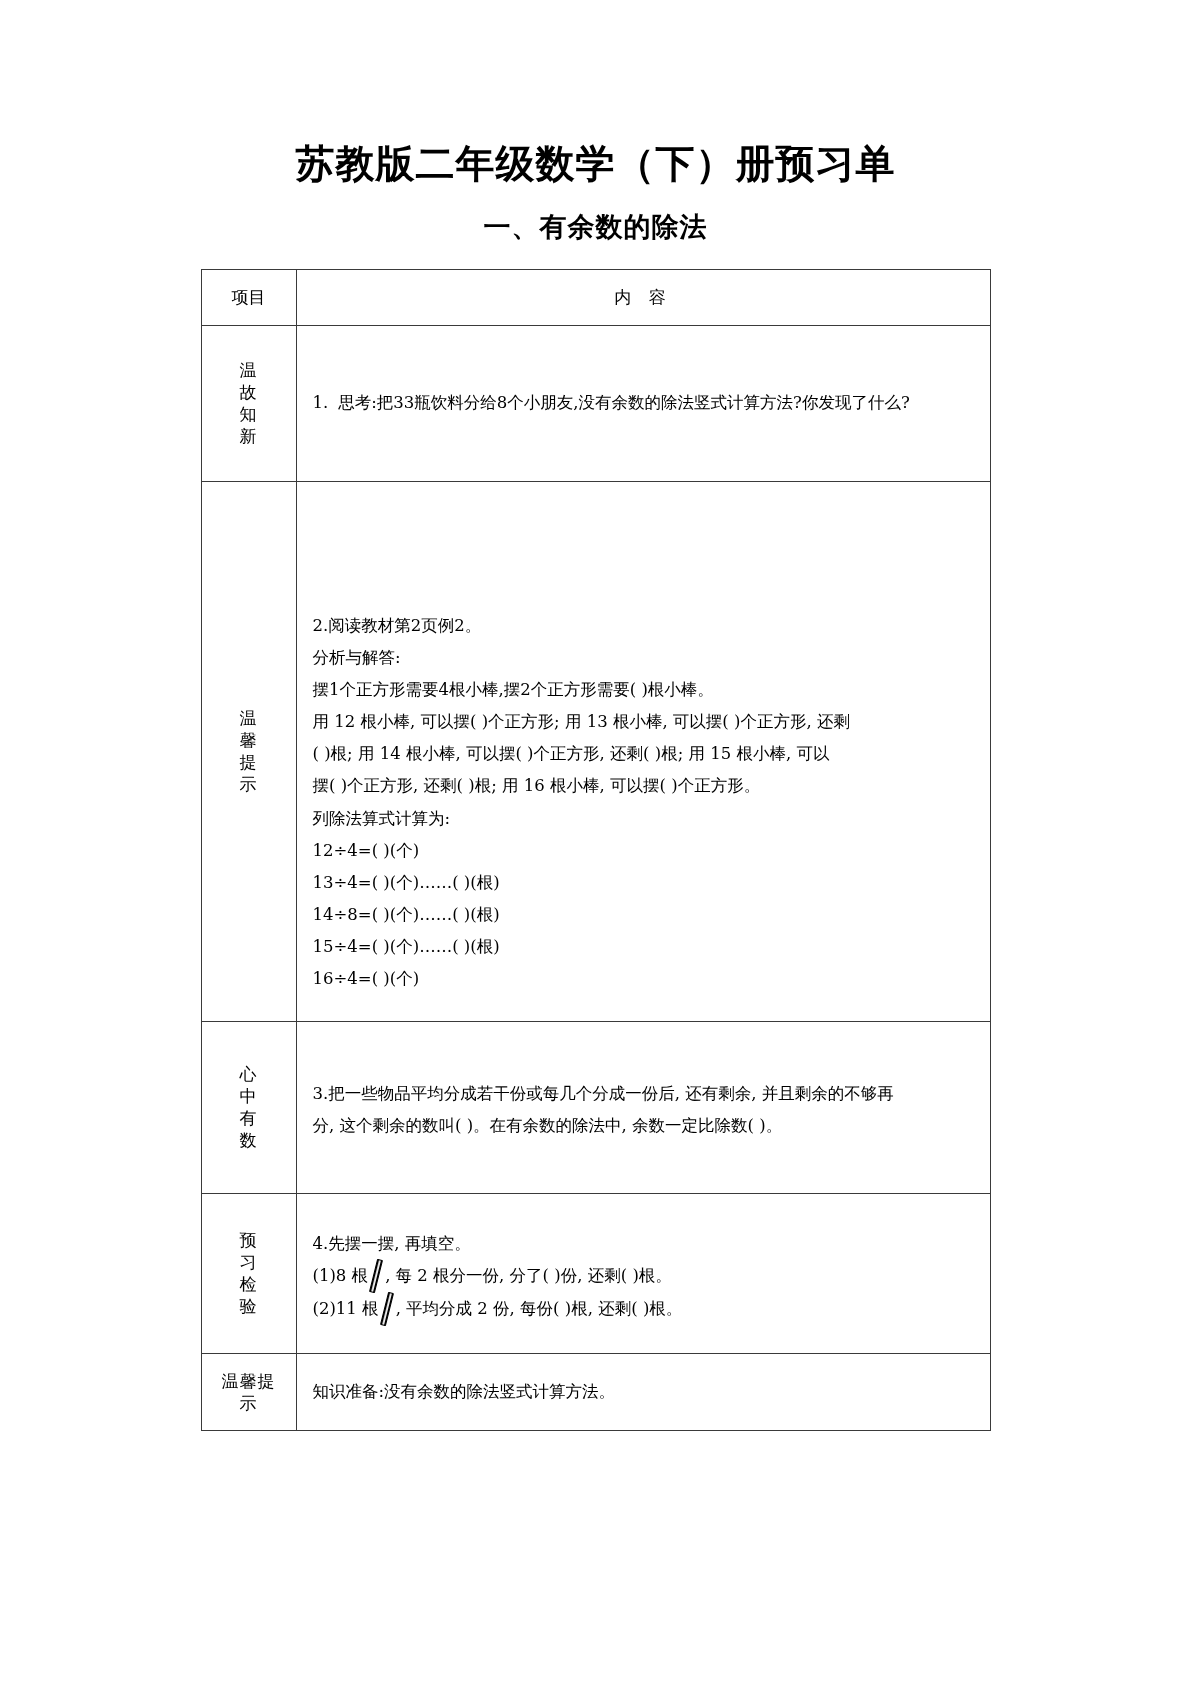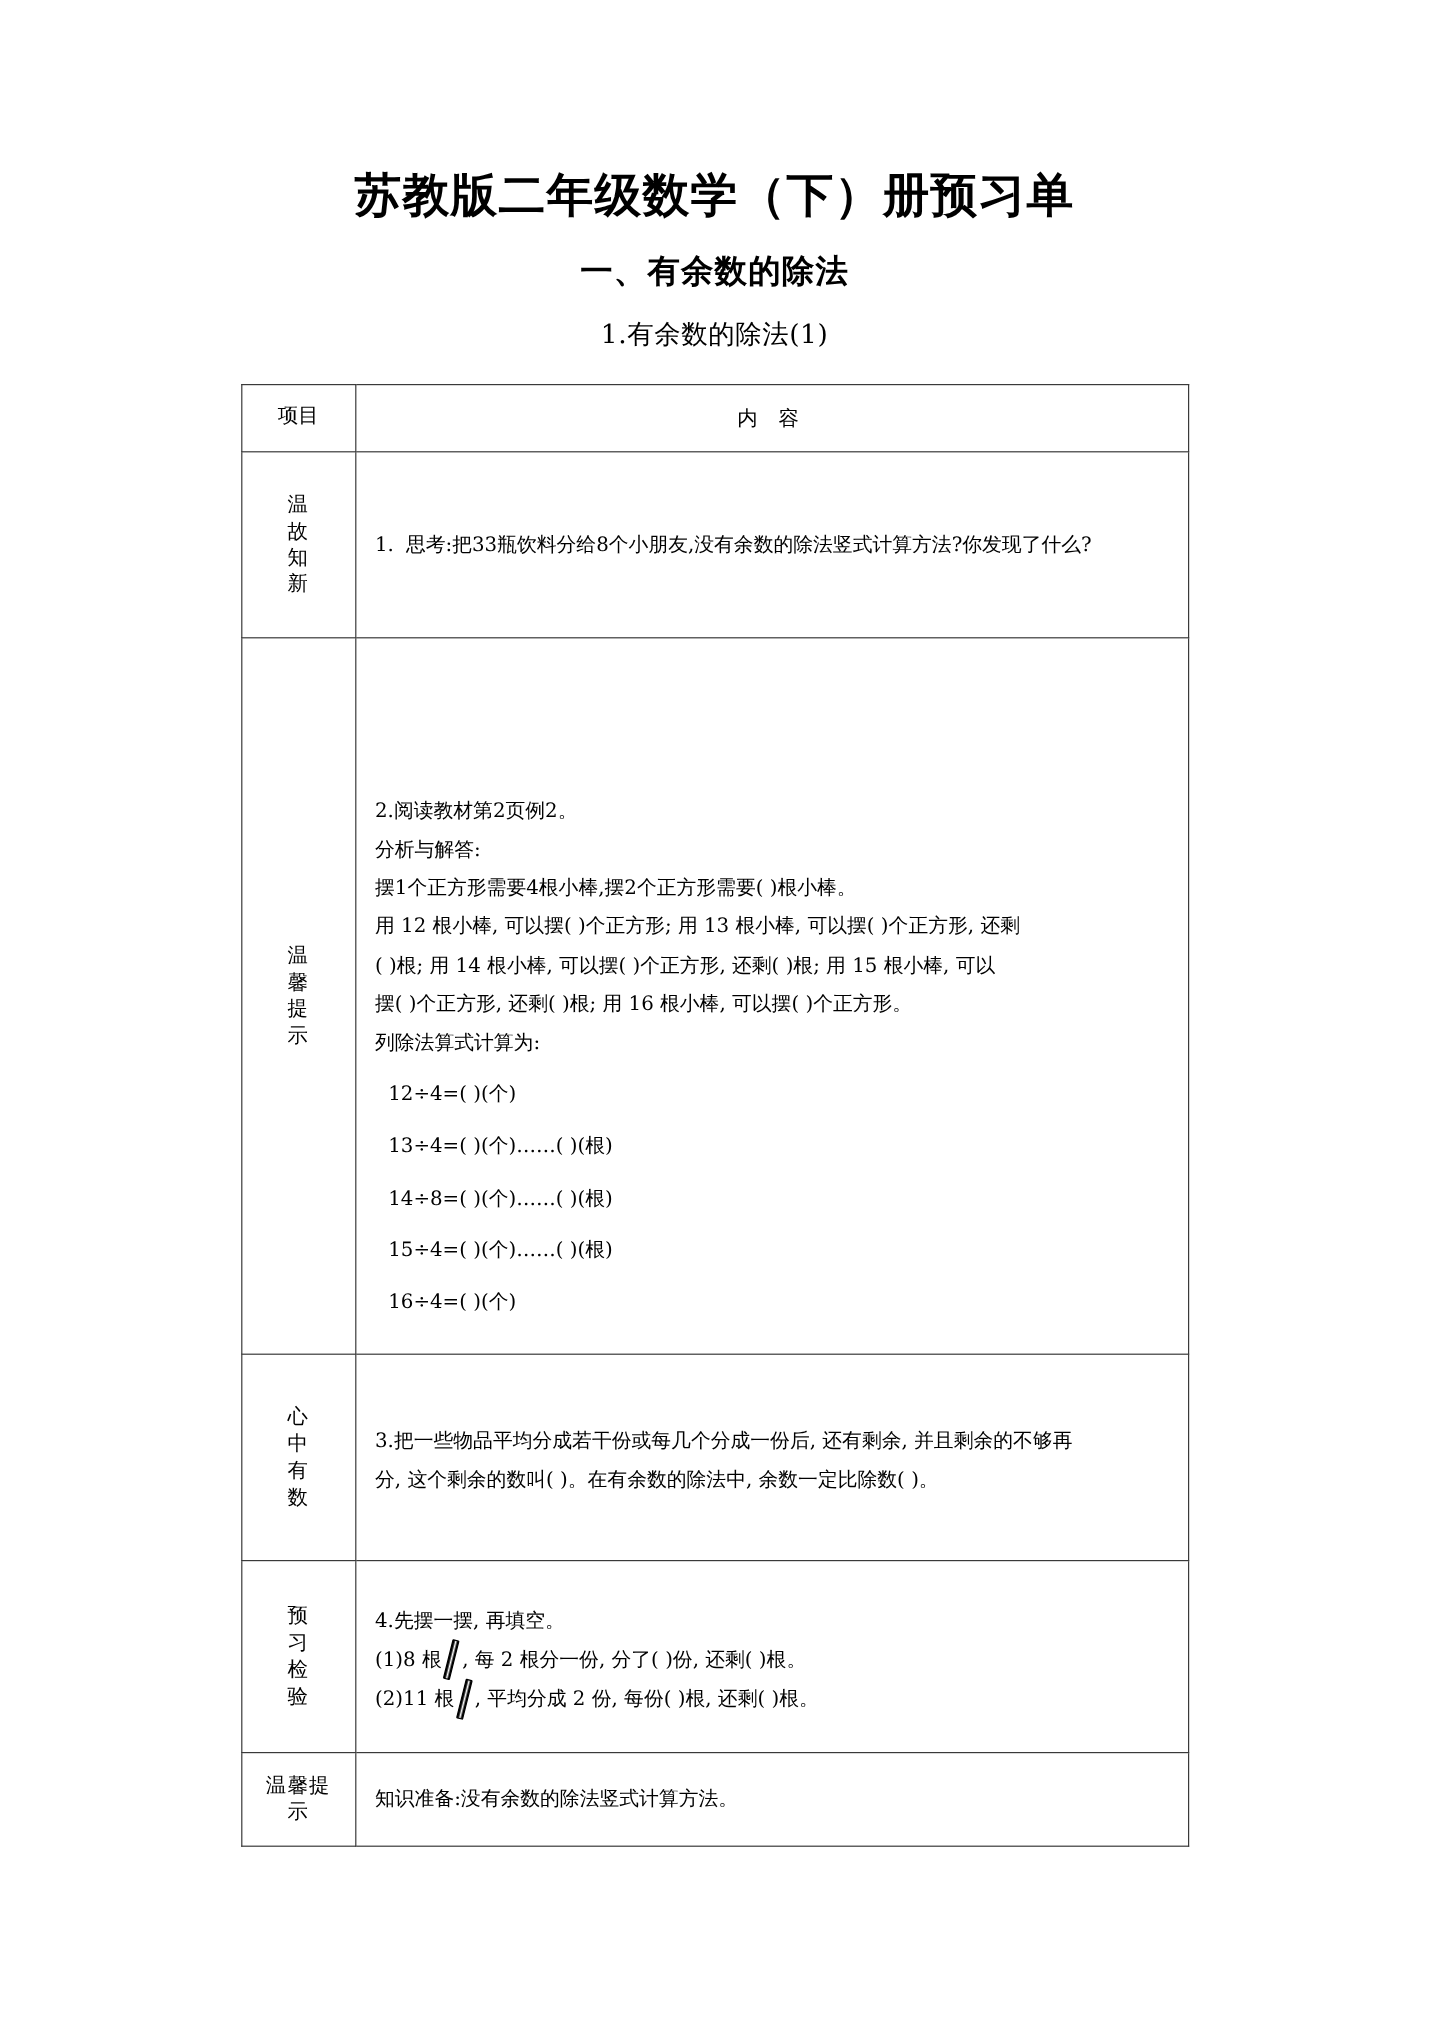--- a/index.html
+++ b/index.html
@@ -105,21 +105,21 @@
   .row-line { margin: 0; white-space: nowrap; }
 
   .q-num { display: inline-block; margin-right: 10px; }
 
   
   .r-review   { height: 74px; }
   .r-new      { height: 540px; }
   .r-know     { height: 172px; }
   .r-check    { height: 160px; }
   .r-tip      { height: 58px; }
-  .eq { margin: 11px; font-size: 16.5px; line-height: 1.95; }
+  .eq { margin: 0; font-size: 16.5px; line-height: 1.95; }
   .spacer-md { height: 40px; }
   .spacer-sm { height: 18px; }
   .spacer-xl { height: 112px; }
 
   
   .stick {
     display: inline-block;
     width: 16px;
     height: 30px;
     position: relative;
@@ -153,21 +153,20 @@
     letter-spacing: 1px;
   }
 </style>
 </head>
 <body>
 
 <div class="page">
 
   <h1 class="doc-title">苏教版二年级数学（下）册预习单</h1>
   <h2 class="doc-subtitle">一、有余数的除法</h2>
-  <h3 class="doc-lesson">1.有余数的除法(1)</h3>
 
   <div class="sheet-wrap">
     <table class="sheet">
 
       <tbody>
           <tr>
         <td class="label-cell header-item">项目</td>
         <td class="header-content">内  容</td>
       </tr>
 

